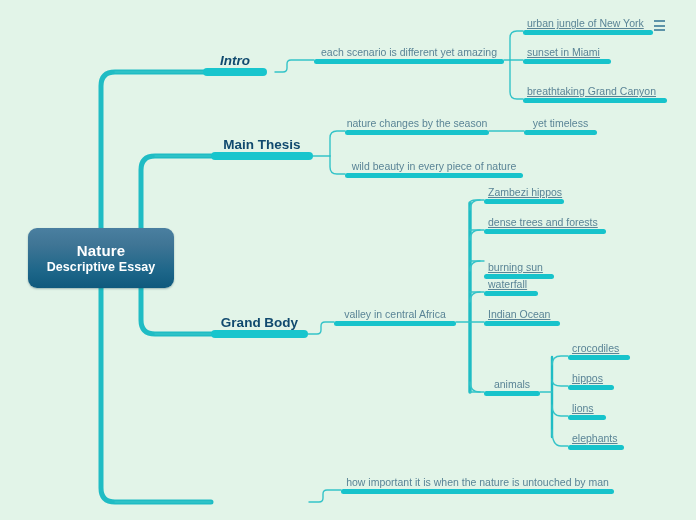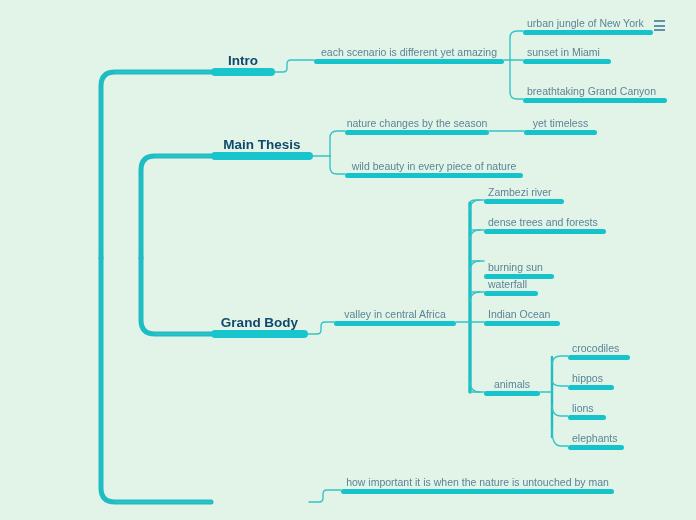--- a/index.html
+++ b/index.html
@@ -88,21 +88,21 @@
     line-height: 16px;
     bottom: 7px;
   }
   .topic.main .topic-bar {
     height: 8px;
     border-radius: 4px;
     background: #18c5cd;
   }
   
   .topic-label.center { left: 50%; transform: translateX(-50%); }
-  .topic-label.left   { left: 4px; }
+  .topic-label.left   { left: 4px; text-decoration: underline; }
   
   .note-icon {
     position: absolute;
     width: 11px;
     height: 11px;
     z-index: 6;
     display: flex;
     flex-direction: column;
     justify-content: space-between;
     cursor: pointer;
@@ -187,22 +187,26 @@
         <path d="M552,405 Q552,416 561,416 L568,416"></path>
         <path d="M552,430 Q552,446 561,446 L568,446"></path>
       </g>
 
       <g stroke="#34c3c8" stroke-width="1.4">
         <path d="M309,502 L319,502 Q323,502 323,498 L323,494 Q323,490 327,490 L341,490"></path>
       </g>
     </g>
   </svg>
 
-
-  <div class="topic main" style="left:211px; top:44px; width:64px; height:32px;">
+  <div class="root-node">
+    <div class="root-title">Nature</div>
+    <div class="root-subtitle">Descriptive Essay</div>
+  </div>
+
+  <div class="topic main" style="left:203px; top:44px; width:64px; height:32px;font-style:italic;">
     <div class="topic-label center">Intro</div>
     <div class="topic-bar" style="width:64px;"></div>
   </div>
 
   <div class="topic main" style="left:211px; top:128px; width:102px; height:32px;">
     <div class="topic-label center">Main Thesis</div>
     <div class="topic-bar" style="width:102px;"></div>
   </div>
 
   <div class="topic main" style="left:211px; top:306px; width:97px; height:32px;">
@@ -250,21 +254,21 @@
     <div class="topic-label center">wild beauty in every piece of nature</div>
     <div class="topic-bar" style="width:178px;"></div>
   </div>
 
   <div class="topic" style="left:334px; top:306px; width:122px; height:20px;">
     <div class="topic-label center">valley in central Africa</div>
     <div class="topic-bar" style="width:122px;"></div>
   </div>
 
   <div class="topic" style="left:484px; top:184px; width:80px; height:20px;">
-    <div class="topic-label left">Zambezi river</div>
+    <div class="topic-label left">Zambezi hippos</div>
     <div class="topic-bar" style="width:80px;"></div>
   </div>
 
   <div class="topic" style="left:484px; top:214px; width:122px; height:20px;">
     <div class="topic-label left">dense trees and forests</div>
     <div class="topic-bar" style="width:122px;"></div>
   </div>
 
   <div class="topic" style="left:484px; top:259px; width:70px; height:20px;">
     <div class="topic-label left">burning sun</div>

